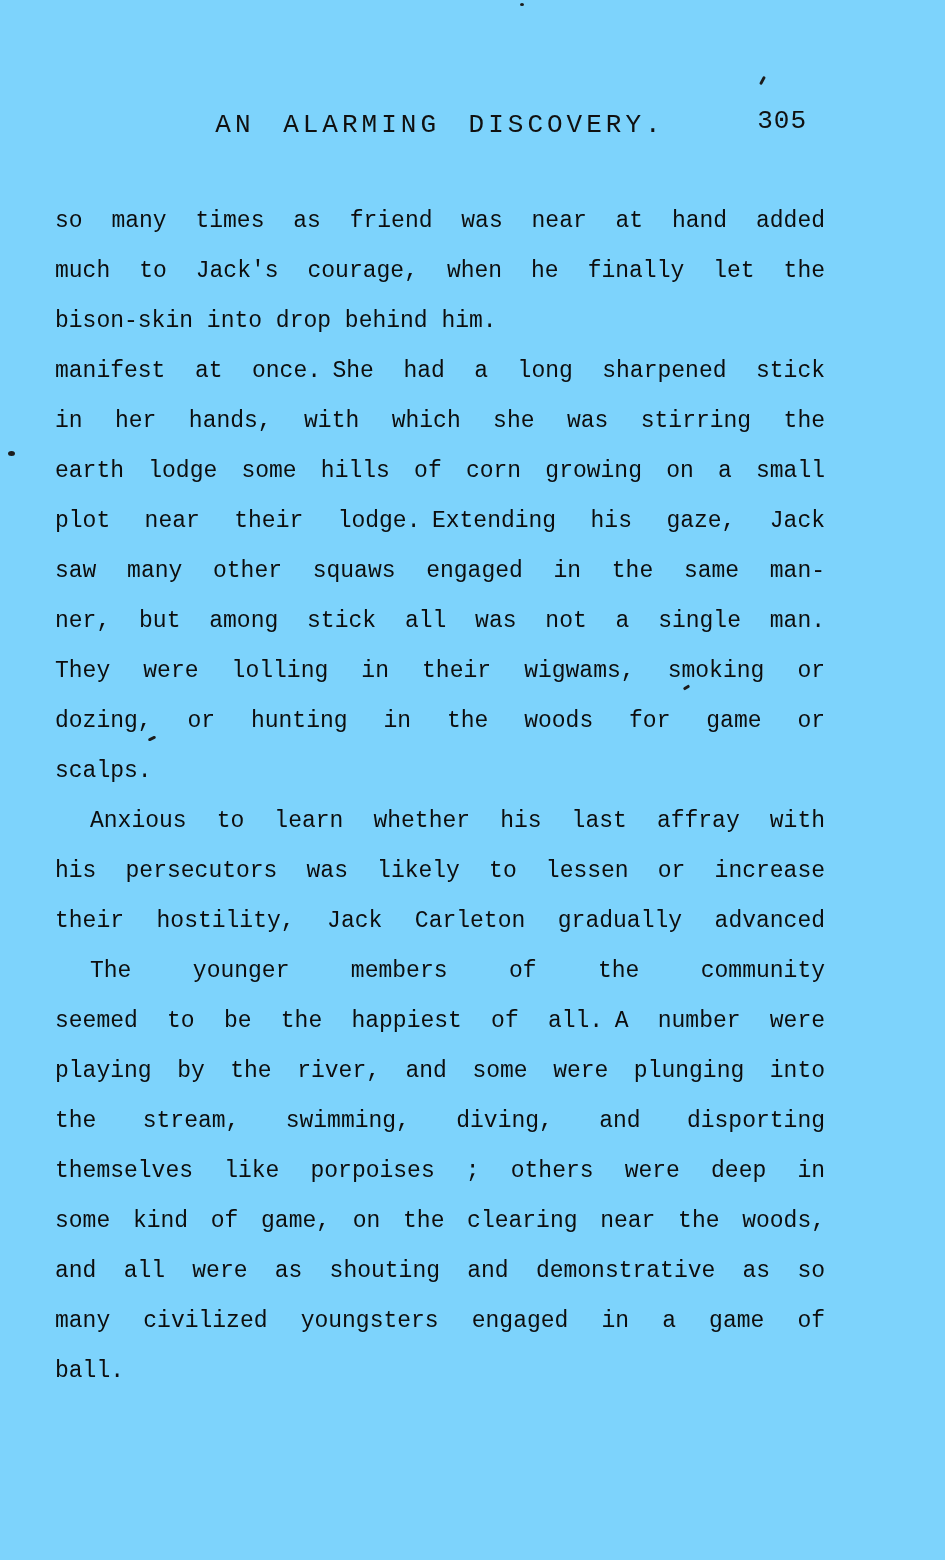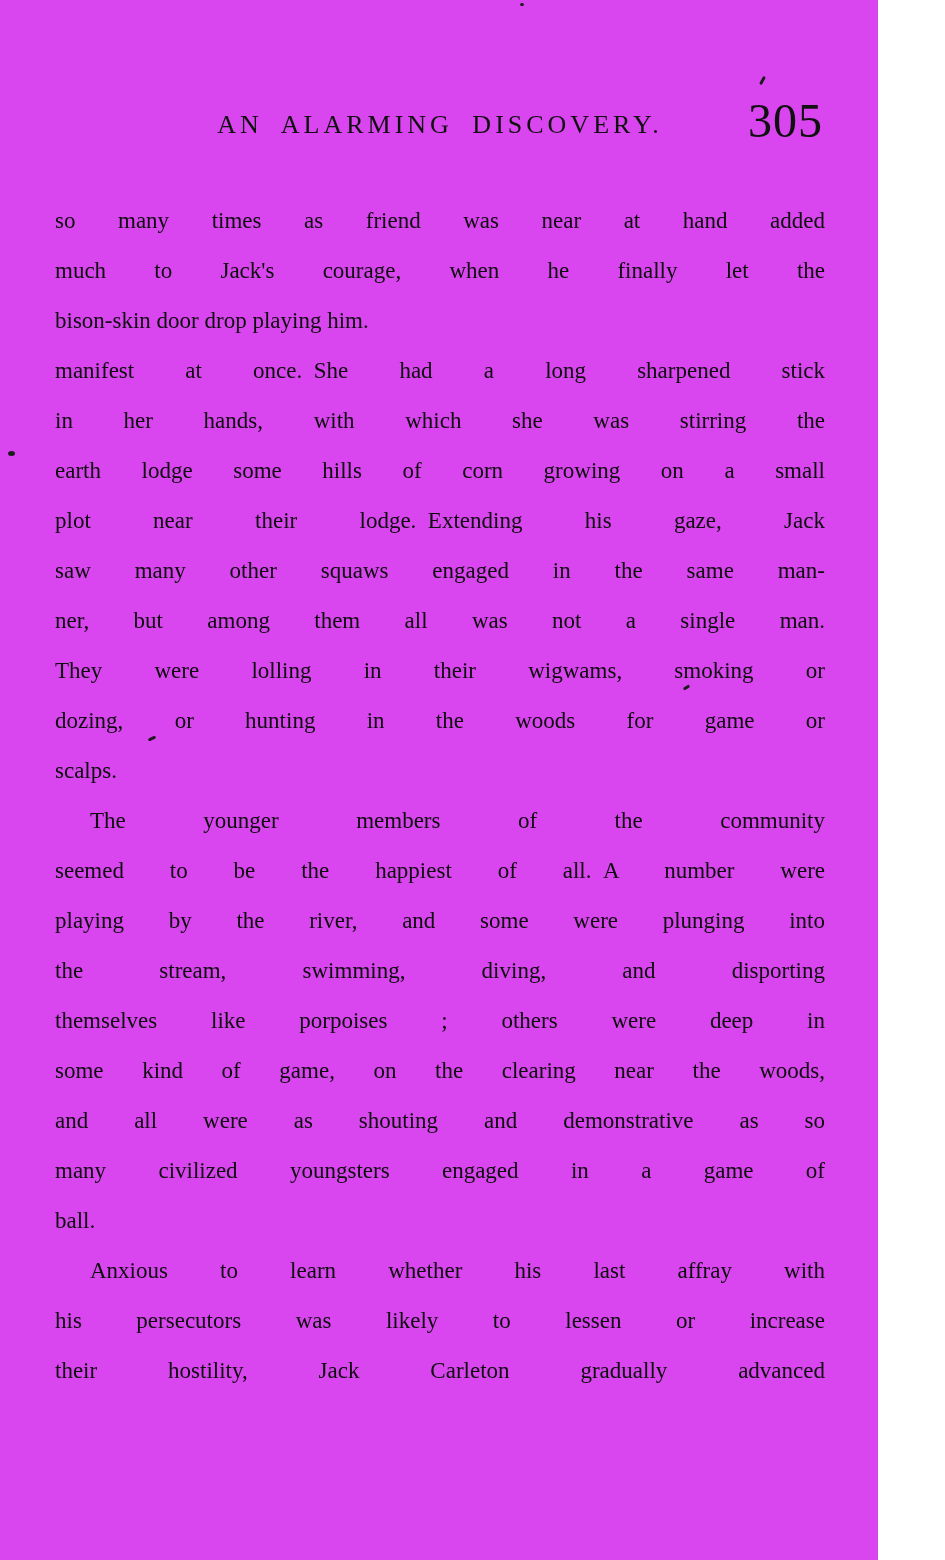--- a/index.html
+++ b/index.html
@@ -2,25 +2,25 @@
 <html><head>
 <meta charset="utf-8">
 <style>
   html, body {
     margin: 0;
     padding: 0;
     background: #ffffff;
   }
   .page {
     position: relative;
-    width: 878px;
+    width: 945px;
     height: 1560px;
-    background: #d946ef;
+    background: #7dd3fc;
     overflow: hidden;
-    font-family: Liberation Serif, serif;
+    font-family: Liberation Mono, monospace;
     color: #0d0d0d;
   }
   
   .running-header {
     position: absolute;
     top: 108px;
     left: 55px;
     width: 770px;
     height: 42px;
   }
@@ -28,23 +28,23 @@
     text-align: center;
     font-size: 26px;
     line-height: 34px;
     letter-spacing: 4px;
     word-spacing: 9px;
     color: #101010;
     white-space: nowrap;
   }
   .page-number {
     position: absolute;
-    right: 2px;
+    right: 18px;
     top: -7px;
-    font-size: 48px;
+    font-size: 26px;
     line-height: 40px;
     letter-spacing: 1px;
     color: #101010;
   }
   
   .body-text {
     position: absolute;
     top: 196px;
     left: 55px;
     width: 770px;
@@ -83,49 +83,49 @@
 
   <div class="running-header">
     <div class="header-title">AN ALARMING DISCOVERY.</div>
     <div class="page-number">305</div>
   </div>
 
   <div class="body-text">
       <div class="para">
         <div class="line justify">so many times as friend was near at hand added</div>
         <div class="line justify">much to Jack's courage, when he finally let the</div>
-        <div class="line">bison-skin door drop playing him.</div>
+        <div class="line">bison-skin into drop behind him.</div>
       </div>
       <div class="para">
         <div class="line justify">manifest at once. She had a long sharpened stick</div>
         <div class="line justify">in her hands, with which she was stirring the</div>
         <div class="line justify">earth lodge some hills of corn growing on a small</div>
         <div class="line justify">plot near their lodge. Extending his gaze, Jack</div>
         <div class="line justify">saw many other squaws engaged in the same man-</div>
-        <div class="line justify">ner, but among them all was not a single man.</div>
+        <div class="line justify">ner, but among stick all was not a single man.</div>
         <div class="line justify">They were lolling in their wigwams, smoking or</div>
         <div class="line justify">dozing, or hunting in the woods for game or</div>
         <div class="line">scalps.</div>
+      </div>
+      <div class="para">
+        <div class="line justify indent">Anxious to learn whether his last affray with</div>
+        <div class="line justify">his persecutors was likely to lessen or increase</div>
+        <div class="line justify">their hostility, Jack Carleton gradually advanced</div>
       </div>
       <div class="para">
         <div class="line justify indent">The younger members of the community</div>
         <div class="line justify">seemed to be the happiest of all. A number were</div>
         <div class="line justify">playing by the river, and some were plunging into</div>
         <div class="line justify">the stream, swimming, diving, and disporting</div>
         <div class="line justify">themselves like porpoises ; others were deep in</div>
         <div class="line justify">some kind of game, on the clearing near the woods,</div>
         <div class="line justify">and all were as shouting and demonstrative as so</div>
         <div class="line justify">many civilized youngsters engaged in a game of</div>
         <div class="line">ball.</div>
       </div>
-      <div class="para">
-        <div class="line justify indent">Anxious to learn whether his last affray with</div>
-        <div class="line justify">his persecutors was likely to lessen or increase</div>
-        <div class="line justify">their hostility, Jack Carleton gradually advanced</div>
-      </div>
     </div>
 
   <div class="speck speck-dot speck-1"></div>
   <div class="speck speck-2"></div>
   <div class="speck speck-dot speck-3"></div>
   <div class="speck speck-4"></div>
   <div class="speck speck-5"></div>
 
 </div>
 

